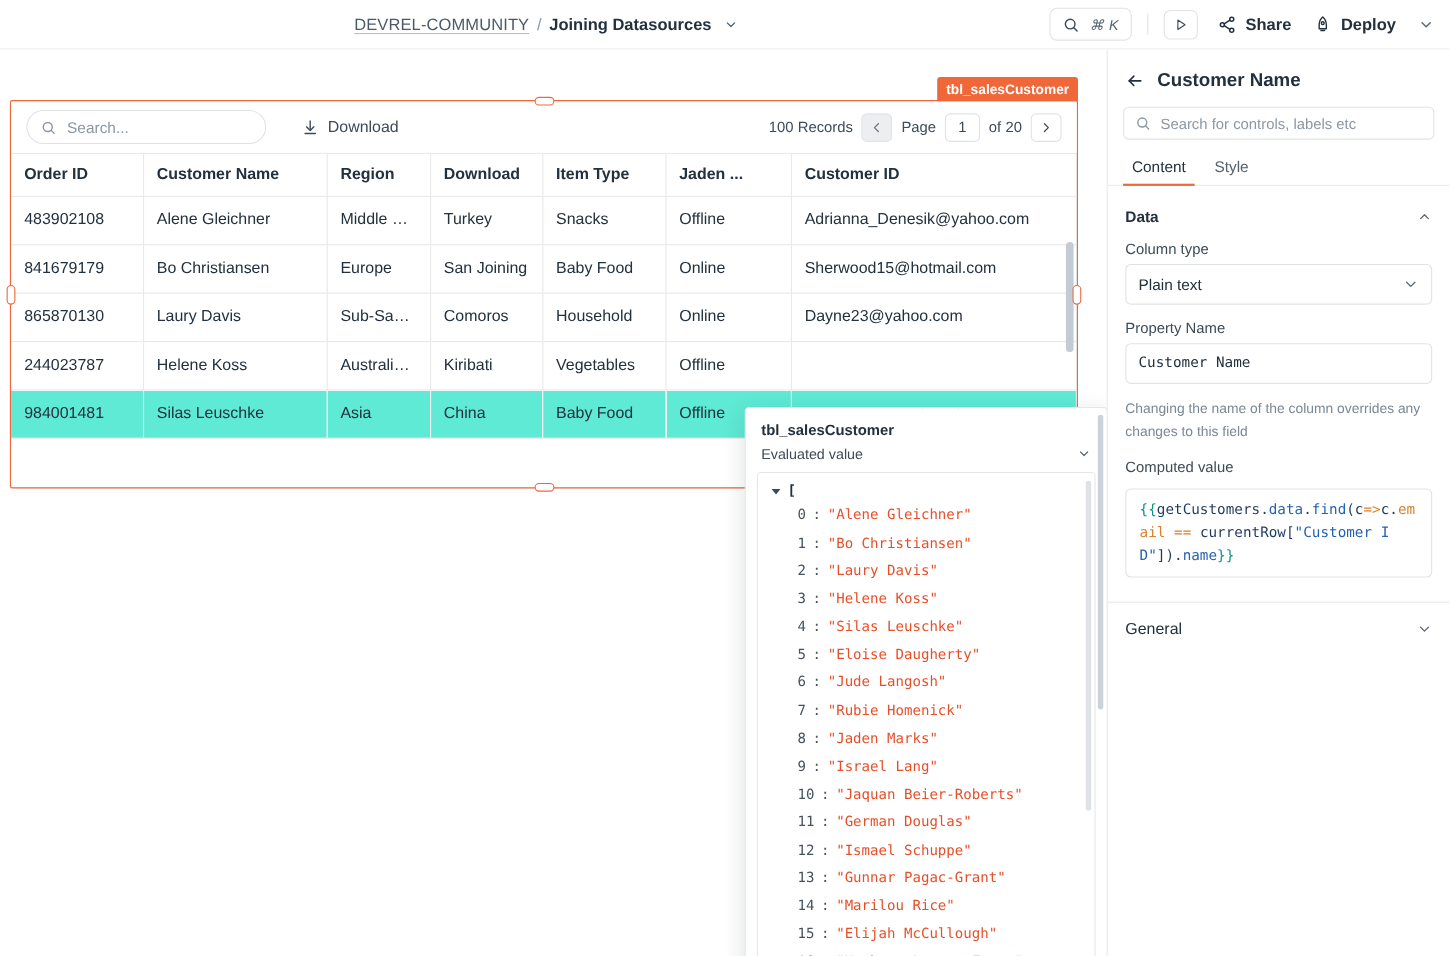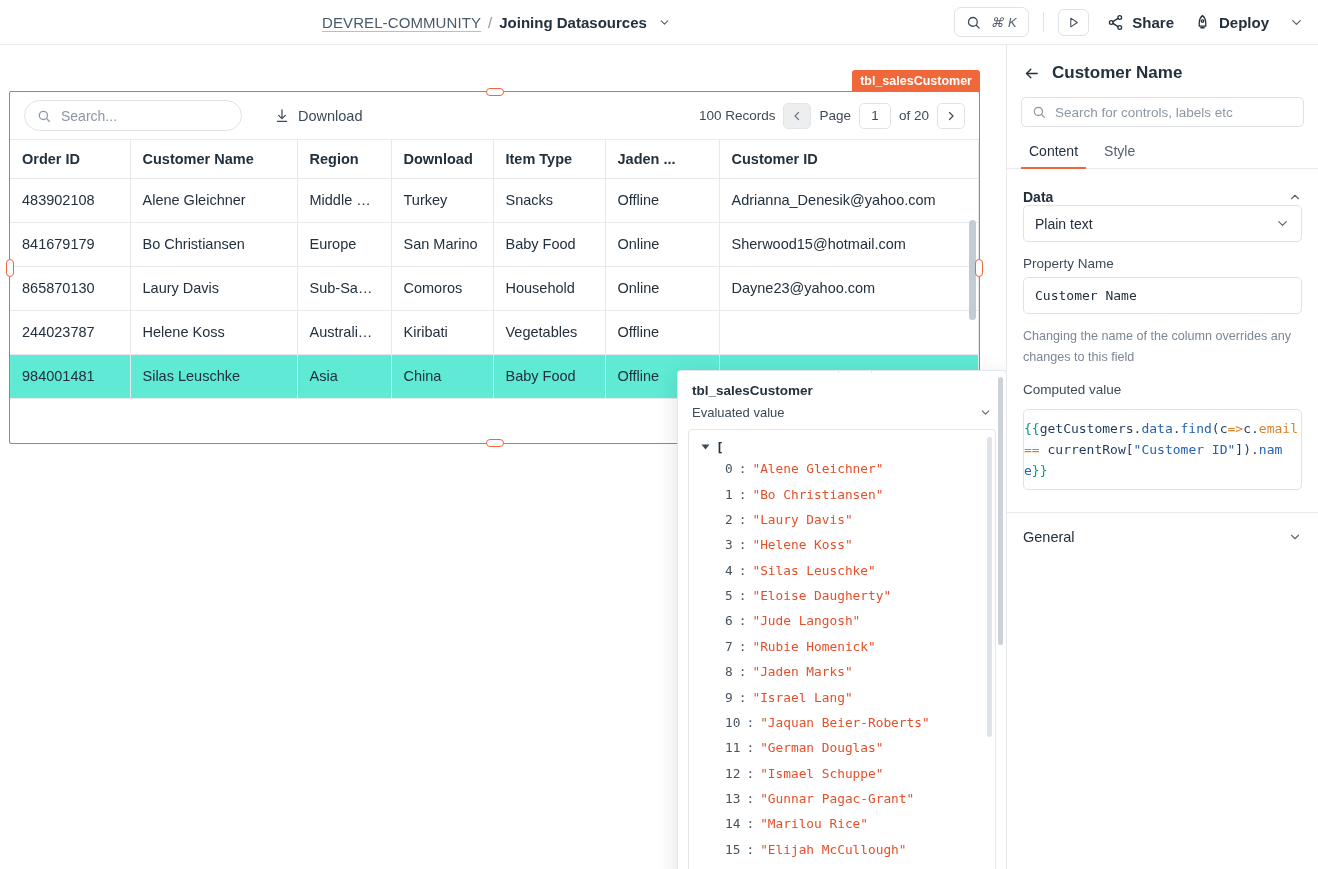--- a/index.html
+++ b/index.html
@@ -200,21 +200,21 @@
     padding: 0 11px; font-size: 14px; color: #23303d; text-align: right;
   }
   .txt-box {
     margin: 0 16px; height: 37px; border: 1px solid #dfe3e8; border-radius: 5px;
     display: flex; align-items: center; padding: 0 11px;
     font-family: "DejaVu Sans Mono", monospace; font-size: 13px; color: #23303d;
   }
   .hint { padding: 12px 16px 0; font-size: 12.6px; color: #7b8794; line-height: 1.65; }
   .code-box {
     margin: 6px 16px 0; border: 1px solid #dfe3e8; border-radius: 5px;
-    padding: 8px 0; background: #fff;
+    padding: 8px 12px; background: #fff;
     font-family: "DejaVu Sans Mono", monospace; font-size: 13px; line-height: 1.62;
     word-break: break-all;
   }
   .c-brace { color: #0d9488; }
   .c-id { color: #1f3a5f; }
   .c-fn { color: #2563b0; }
   .c-op { color: #d9822b; }
   .c-str { color: #2563b0; }
   .c-plain { color: #1f3a5f; }
   .rp-div { margin: 22px 0 0; border-top: 1px solid #e7e9ec; }
@@ -349,21 +349,21 @@
             <td>Middle E…</td>
             <td>Turkey</td>
             <td>Snacks</td>
             <td>Offline</td>
             <td>Adrianna_Denesik@yahoo.com</td>
           </tr>
           <tr>
             <td>841679179</td>
             <td>Bo Christiansen</td>
             <td>Europe</td>
-            <td>San Marino</td>
+            <td>San Joining</td>
             <td>Baby Food</td>
             <td>Online</td>
             <td>Sherwood15@hotmail.com</td>
           </tr>
           <tr>
             <td>865870130</td>
             <td>Laury Davis</td>
             <td>Sub-Sah…</td>
             <td>Comoros</td>
             <td>Household</td>
@@ -541,20 +541,21 @@
 
     <div class="sect-head">
       <span>Data</span>
       <span>
         <svg width="14" height="14" viewBox="0 0 24 24" fill="none" stroke="#5a6775" stroke-width="2" stroke-linecap="round" stroke-linejoin="round">
             <polyline points="6 15 12 9 18 15"></polyline>
           </svg>
       </span>
     </div>
 
+    <div class="fld-label">Column type</div>
     <div class="sel-box">
       <span>Plain text</span>
       <span>
         <svg width="15" height="15" viewBox="0 0 24 24" fill="none" stroke="#5a6775" stroke-width="1.9" stroke-linecap="round" stroke-linejoin="round">
             <polyline points="6 9 12 15 18 9"></polyline>
           </svg>
       </span>
     </div>
 
     <div class="fld-label">Property Name</div>

